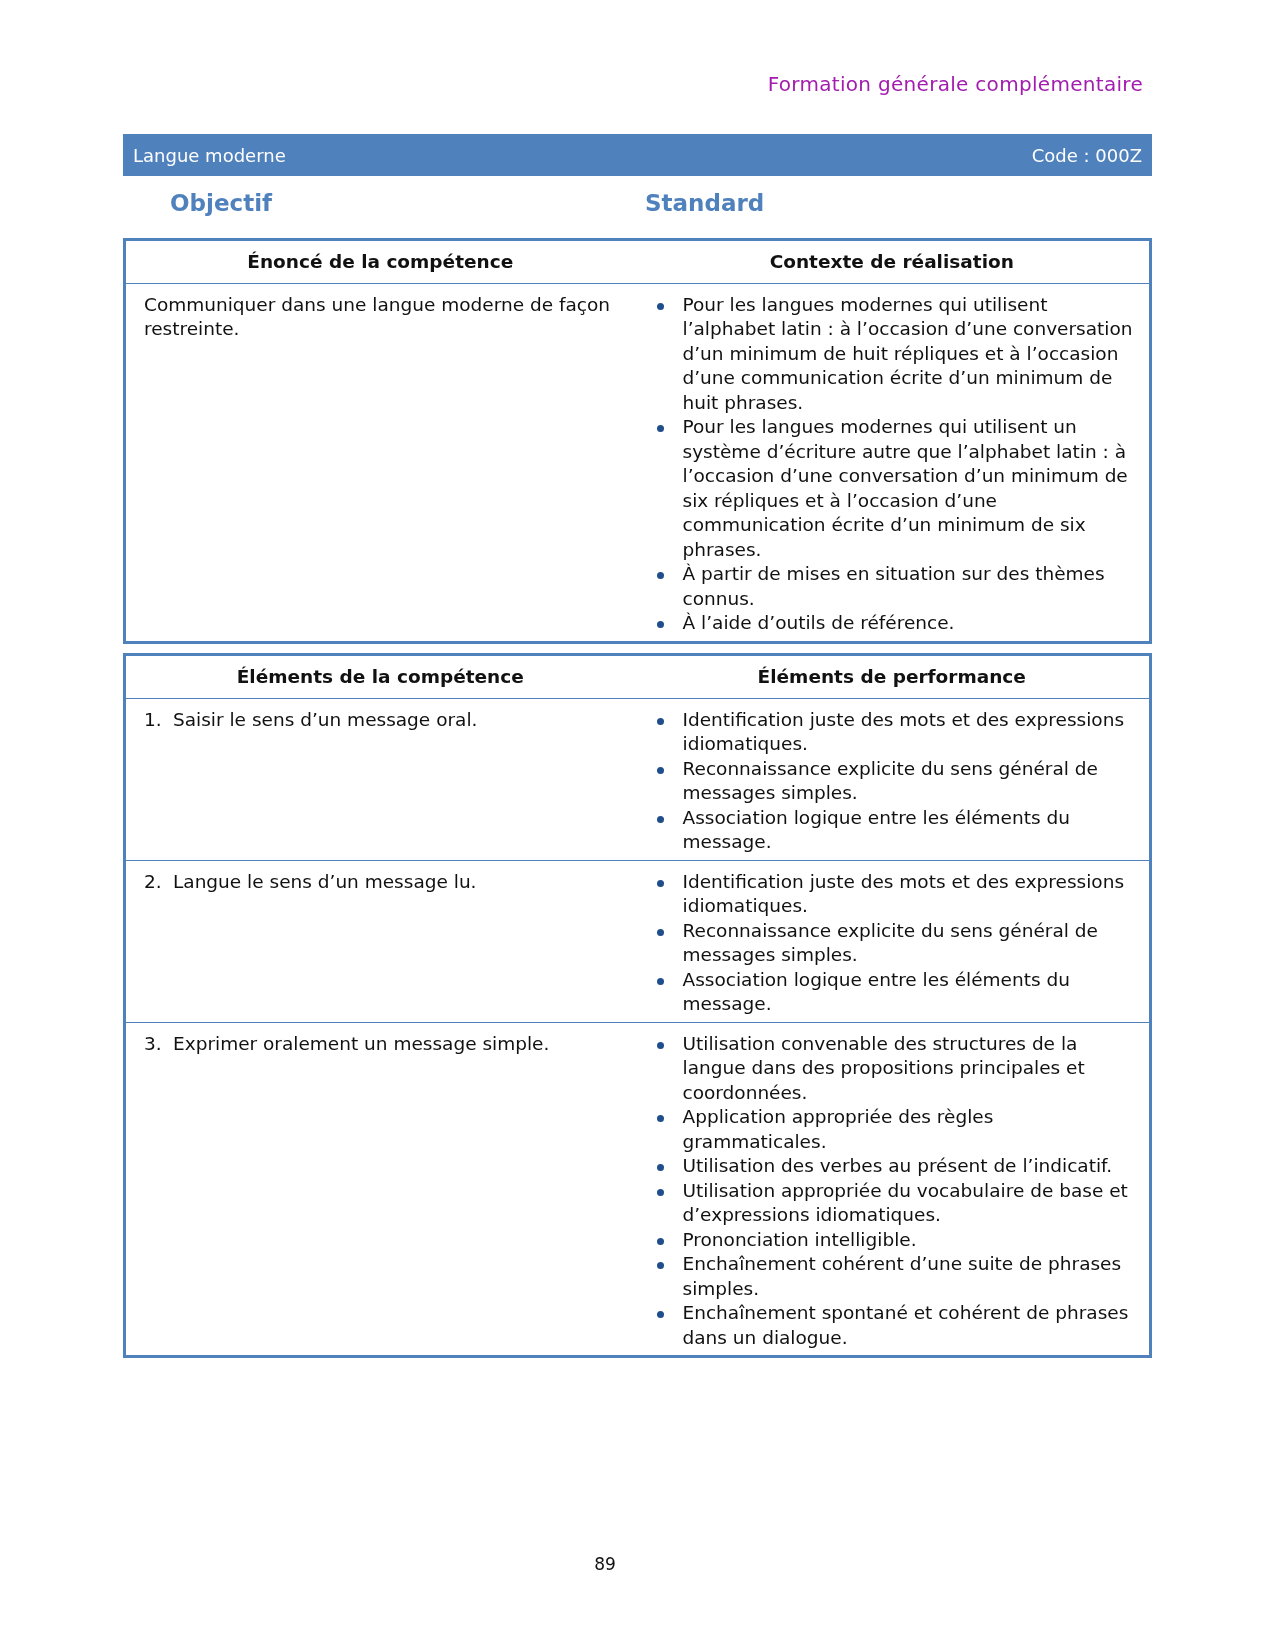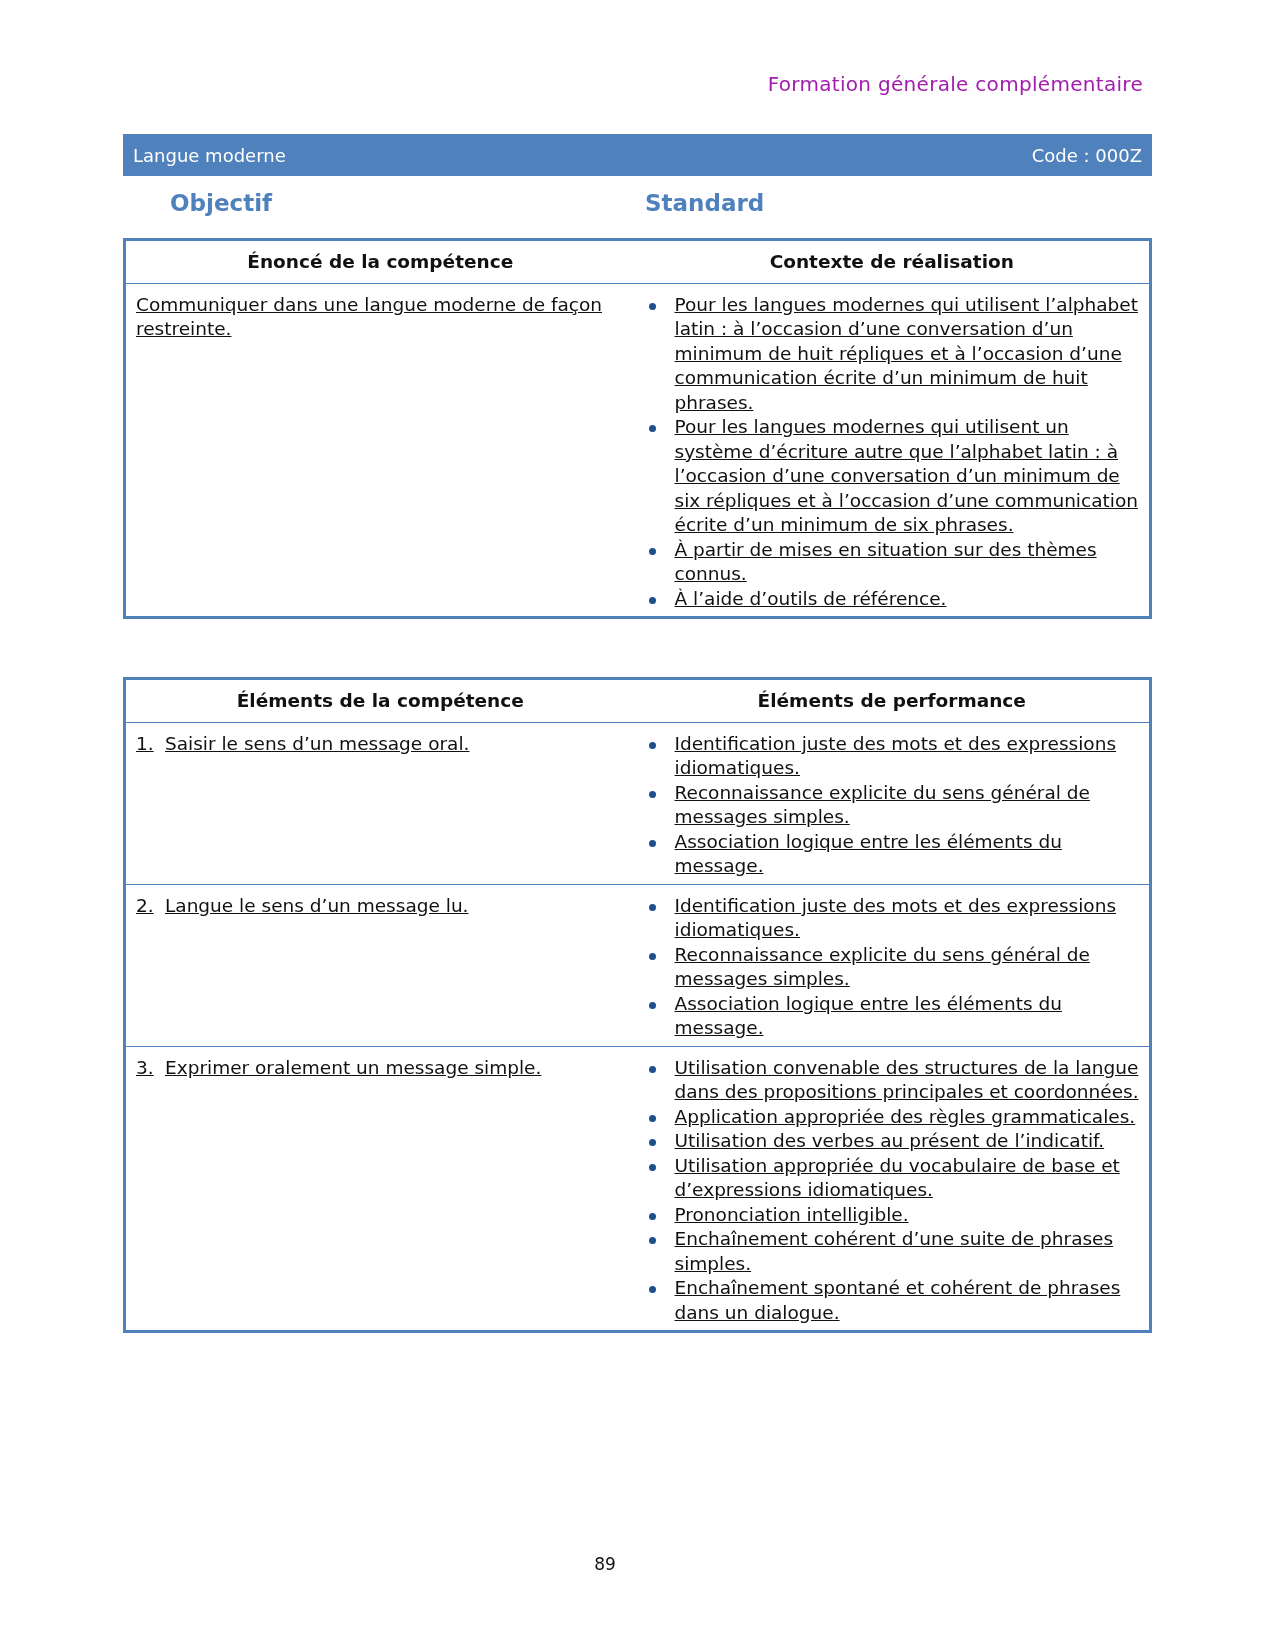--- a/index.html
+++ b/index.html
@@ -26,36 +26,35 @@
     table.grid {
       position: absolute; left: 123px; width: 1029px;
       border-collapse: collapse; border: 3px solid #4f81bd;
       font-size: 18.5px; line-height: 24.5px; table-layout: fixed;
     }
     table.grid th {
       text-align: center; font-weight: bold; padding: 9px 9px 8px 9px;
       border-bottom: 1px solid #4f81bd; font-size: 18.5px;
     }
     table.grid td {
-      vertical-align: top; padding: 9px 9px 5px 10px;
+      vertical-align: top; padding: 9px 9px 5px 18px;
       border-bottom: 1px solid #4f81bd;
-      text-decoration: underline;
     }
     table.grid tr:last-child td { border-bottom: none; }
     col.c1 { width: 510px; }
     ul.bullets { list-style: none; margin: 0; padding: 0; }
     ul.bullets li { position: relative; padding-left: 30px; }
     ul.bullets li .dot {
       position: absolute; left: 4px; top: 10px; width: 7px; height: 7px;
       border-radius: 50%; background: #1f4e8c;
     }
     .elem { display: flex; }
     .elem .num { width: 29px; flex: none; }
     #t1 { top: 238px; }
-    #t2 { top: 653px; margin-top: 24px; }
+    #t2 { top: 653px; }
     .page-number {
       position: absolute; top: 1554px; left: 0; width: 1210px; text-align: center;
       font-size: 17px; color: #111111;
     }
   </style>
 </head>
 <body>
 
 <div class="running-head">Formation générale complémentaire</div>
 

